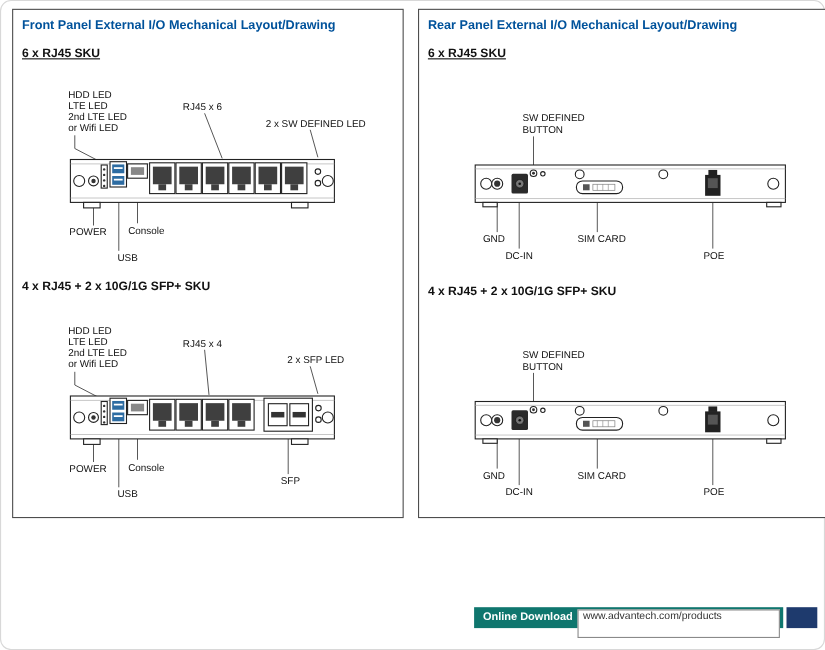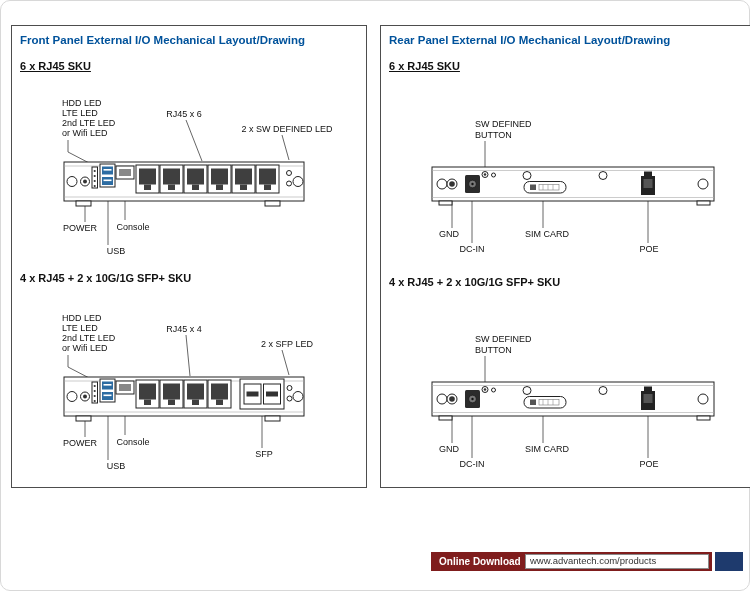--- a/index.html
+++ b/index.html
@@ -1,39 +1,39 @@
 <!DOCTYPE html>
 <html><head>
 <meta charset="utf-8">
 <style>
   * { margin:0; padding:0; box-sizing:border-box; }
   html, body { width:750px; height:591px; overflow:hidden; background:#fff; }
   body { font-family:"Liberation Sans", sans-serif; position:relative; }
   .page { position:absolute; inset:0; background:#fff; border:1px solid #d8d8d8; border-radius:10px; }
 
-  .panel-box { position:absolute; top:24px; height:463px; border:1px solid #4d4d4d; background:#fff; }
+  .panel-box { position:absolute; top:7px; height:463px; border:1px solid #4d4d4d; background:#fff; }
   .panel-box.front { left:10px;  width:356px; }
   .panel-box.rear  { left:379px; width:395px; }
 
   .box-header { position:absolute; top:8px; left:8px; font-size:11.5px; font-weight:bold; color:#00529b; white-space:nowrap; }
   .sku-title  { position:absolute; left:8px; font-size:11px; font-weight:bold; color:#111; white-space:nowrap; }
   .sku-title.s1 { top:34px;text-decoration:underline; }
   .panel-box.front .sku-title.s2 { top:246px; }
   .panel-box.rear  .sku-title.s2 { top:250px; }
 
   svg.drawing { position:absolute; left:0; display:block; }
   svg text { font-family:"Liberation Sans", sans-serif; font-size:9px; fill:#111; }
 
   .panel   { fill:#fff; stroke:#222; stroke-width:1; }
   .inner   { stroke:#aaa; stroke-width:0.6; }
   .callout { fill:none; stroke:#555; stroke-width:0.9; }
 
-  .footer-bar { position:absolute; left:430px; top:551px; width:281px; height:19px; background:#7f1d1d; }
+  .footer-bar { position:absolute; left:430px; top:551px; width:281px; height:19px; background:#0f766e; }
   .footer-badge { position:absolute; left:8px; top:0; line-height:19px; color:#fff; font-size:10px; font-weight:bold; white-space:nowrap; }
-  .footer-urlbox { position:absolute; right:3px; top:2px; height:15px; width:184px; background:#fff; border:1px solid #8a8a8a; }
+  .footer-urlbox { position:absolute; right:3px; top:2px; height:26px; width:184px; background:#fff; border:1px solid #8a8a8a; }
   .footer-url { display:block; font-size:9.5px; color:#333; line-height:12px; padding-left:4px; white-space:nowrap; }
   .footer-end { position:absolute; left:714px; top:551px; width:28px; height:19px; background:#1e3a6d; }
 </style>
 </head>
 <body>
 
 <div class="page">
 
   <section class="panel-box front">
     <h2 class="box-header">Front Panel External I/O Mechanical Layout/Drawing</h2>

